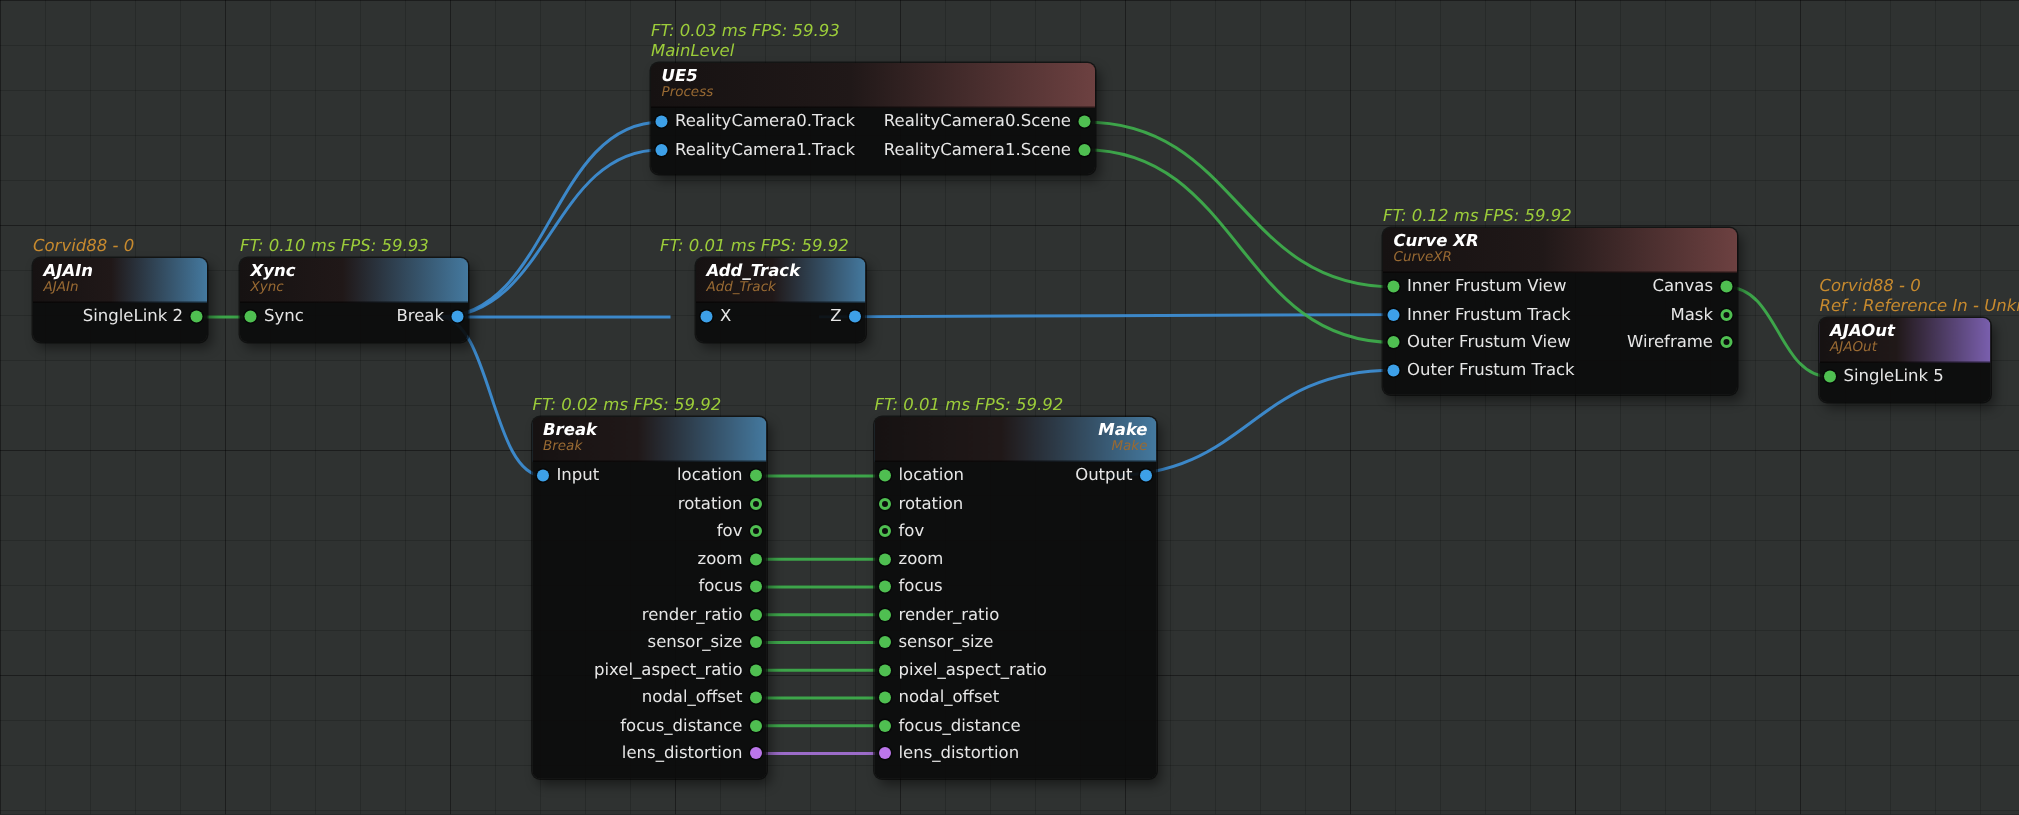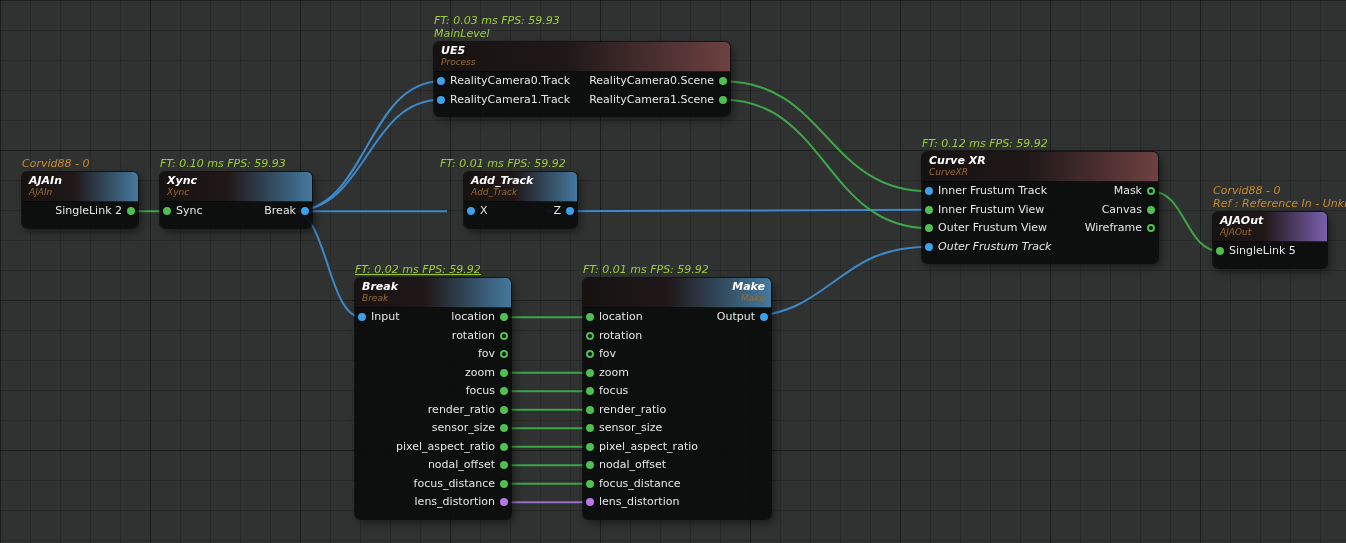--- a/index.html
+++ b/index.html
@@ -144,21 +144,21 @@
             <span class="rlabel" style="color: rgb(230, 230, 230);">X</span>
           </div>
           <div class="side">
             <span class="rlabel" style="color: rgb(230, 230, 230);">Z</span>
             <span class="pin" style="background: rgb(61, 160, 232);"></span>
           </div>
         </div>
       </div>
     </div>
     <div class="nlabels" style="left: 355px; top: 263px;">
-      <div class="nlabel" style="color: rgb(156, 205, 58); text-decoration: underline;">FT: 0.02 ms FPS: 59.92</div>
+      <div class="nlabel" style="color: rgb(156, 205, 58);">FT: 0.02 ms FPS: 59.92</div>
     </div>
     <div class="node" style="left: 355px; top: 278px; width: 156px; height: 240.5px;">
       <div class="node-header" style="background: linear-gradient(90deg, rgb(22, 18, 18) 0%, rgb(32, 24, 24) 45%, rgb(68, 121, 159) 100%);">
         <div class="node-title">Break</div>
         <div class="node-subtitle" style="color: rgb(153, 106, 51);">Break</div>
       </div>
       <div class="node-body">
         <div class="prow">
           <div class="side">
             <span class="pin" style="background: rgb(61, 160, 232);"></span>
@@ -336,52 +336,52 @@
       <div class="nlabel" style="color: rgb(156, 205, 58);">FT: 0.12 ms FPS: 59.92</div>
     </div>
     <div class="node" style="left: 922px; top: 152px; width: 236px; height: 111px;">
       <div class="node-header" style="background: linear-gradient(90deg, rgb(22, 18, 18) 0%, rgb(32, 24, 24) 45%, rgb(109, 65, 65) 100%);">
         <div class="node-title">Curve XR</div>
         <div class="node-subtitle" style="color: rgb(153, 106, 51);">CurveXR</div>
       </div>
       <div class="node-body">
         <div class="prow">
           <div class="side">
+            <span class="pin" style="background: rgb(79, 191, 81);"></span>
+            <span class="rlabel" style="color: rgb(230, 230, 230);">Inner Frustum View</span>
+          </div>
+          <div class="side">
+            <span class="rlabel" style="color: rgb(230, 230, 230);">Canvas</span>
+            <span class="pin" style="background: rgb(79, 191, 81);"></span>
+          </div>
+        </div>
+        <div class="prow">
+          <div class="side">
             <span class="pin" style="background: rgb(61, 160, 232);"></span>
             <span class="rlabel" style="color: rgb(230, 230, 230);">Inner Frustum Track</span>
           </div>
           <div class="side">
             <span class="rlabel" style="color: rgb(230, 230, 230);">Mask</span>
             <span class="pin hollow" style="border-color: rgb(79, 191, 81);"></span>
           </div>
         </div>
         <div class="prow">
           <div class="side">
             <span class="pin" style="background: rgb(79, 191, 81);"></span>
-            <span class="rlabel" style="color: rgb(230, 230, 230);">Inner Frustum View</span>
-          </div>
-          <div class="side">
-            <span class="rlabel" style="color: rgb(230, 230, 230);">Canvas</span>
-            <span class="pin" style="background: rgb(79, 191, 81);"></span>
-          </div>
-        </div>
-        <div class="prow">
-          <div class="side">
-            <span class="pin" style="background: rgb(79, 191, 81);"></span>
             <span class="rlabel" style="color: rgb(230, 230, 230);">Outer Frustum View</span>
           </div>
           <div class="side">
             <span class="rlabel" style="color: rgb(230, 230, 230);">Wireframe</span>
             <span class="pin hollow" style="border-color: rgb(79, 191, 81);"></span>
           </div>
         </div>
         <div class="prow">
           <div class="side">
             <span class="pin" style="background: rgb(61, 160, 232);"></span>
-            <span class="rlabel" style="color: rgb(230, 230, 230); font-style: italic;">Outer Frustum Track</span>
+            <span class="rlabel" style="color: rgb(230, 230, 230);">Outer Frustum Track</span>
           </div>
           <div class="side"></div>
         </div>
       </div>
     </div>
     <div class="nlabels" style="left: 1213px; top: 184px;">
       <div class="nlabel" style="color: rgb(199, 138, 46);">Corvid88 - 0</div>
       <div class="nlabel" style="color: rgb(199, 138, 46);">Ref : Reference In - Unknown</div>
     </div>
     <div class="node" style="left: 1213px; top: 212px; width: 114px; height: 55.5px;">

